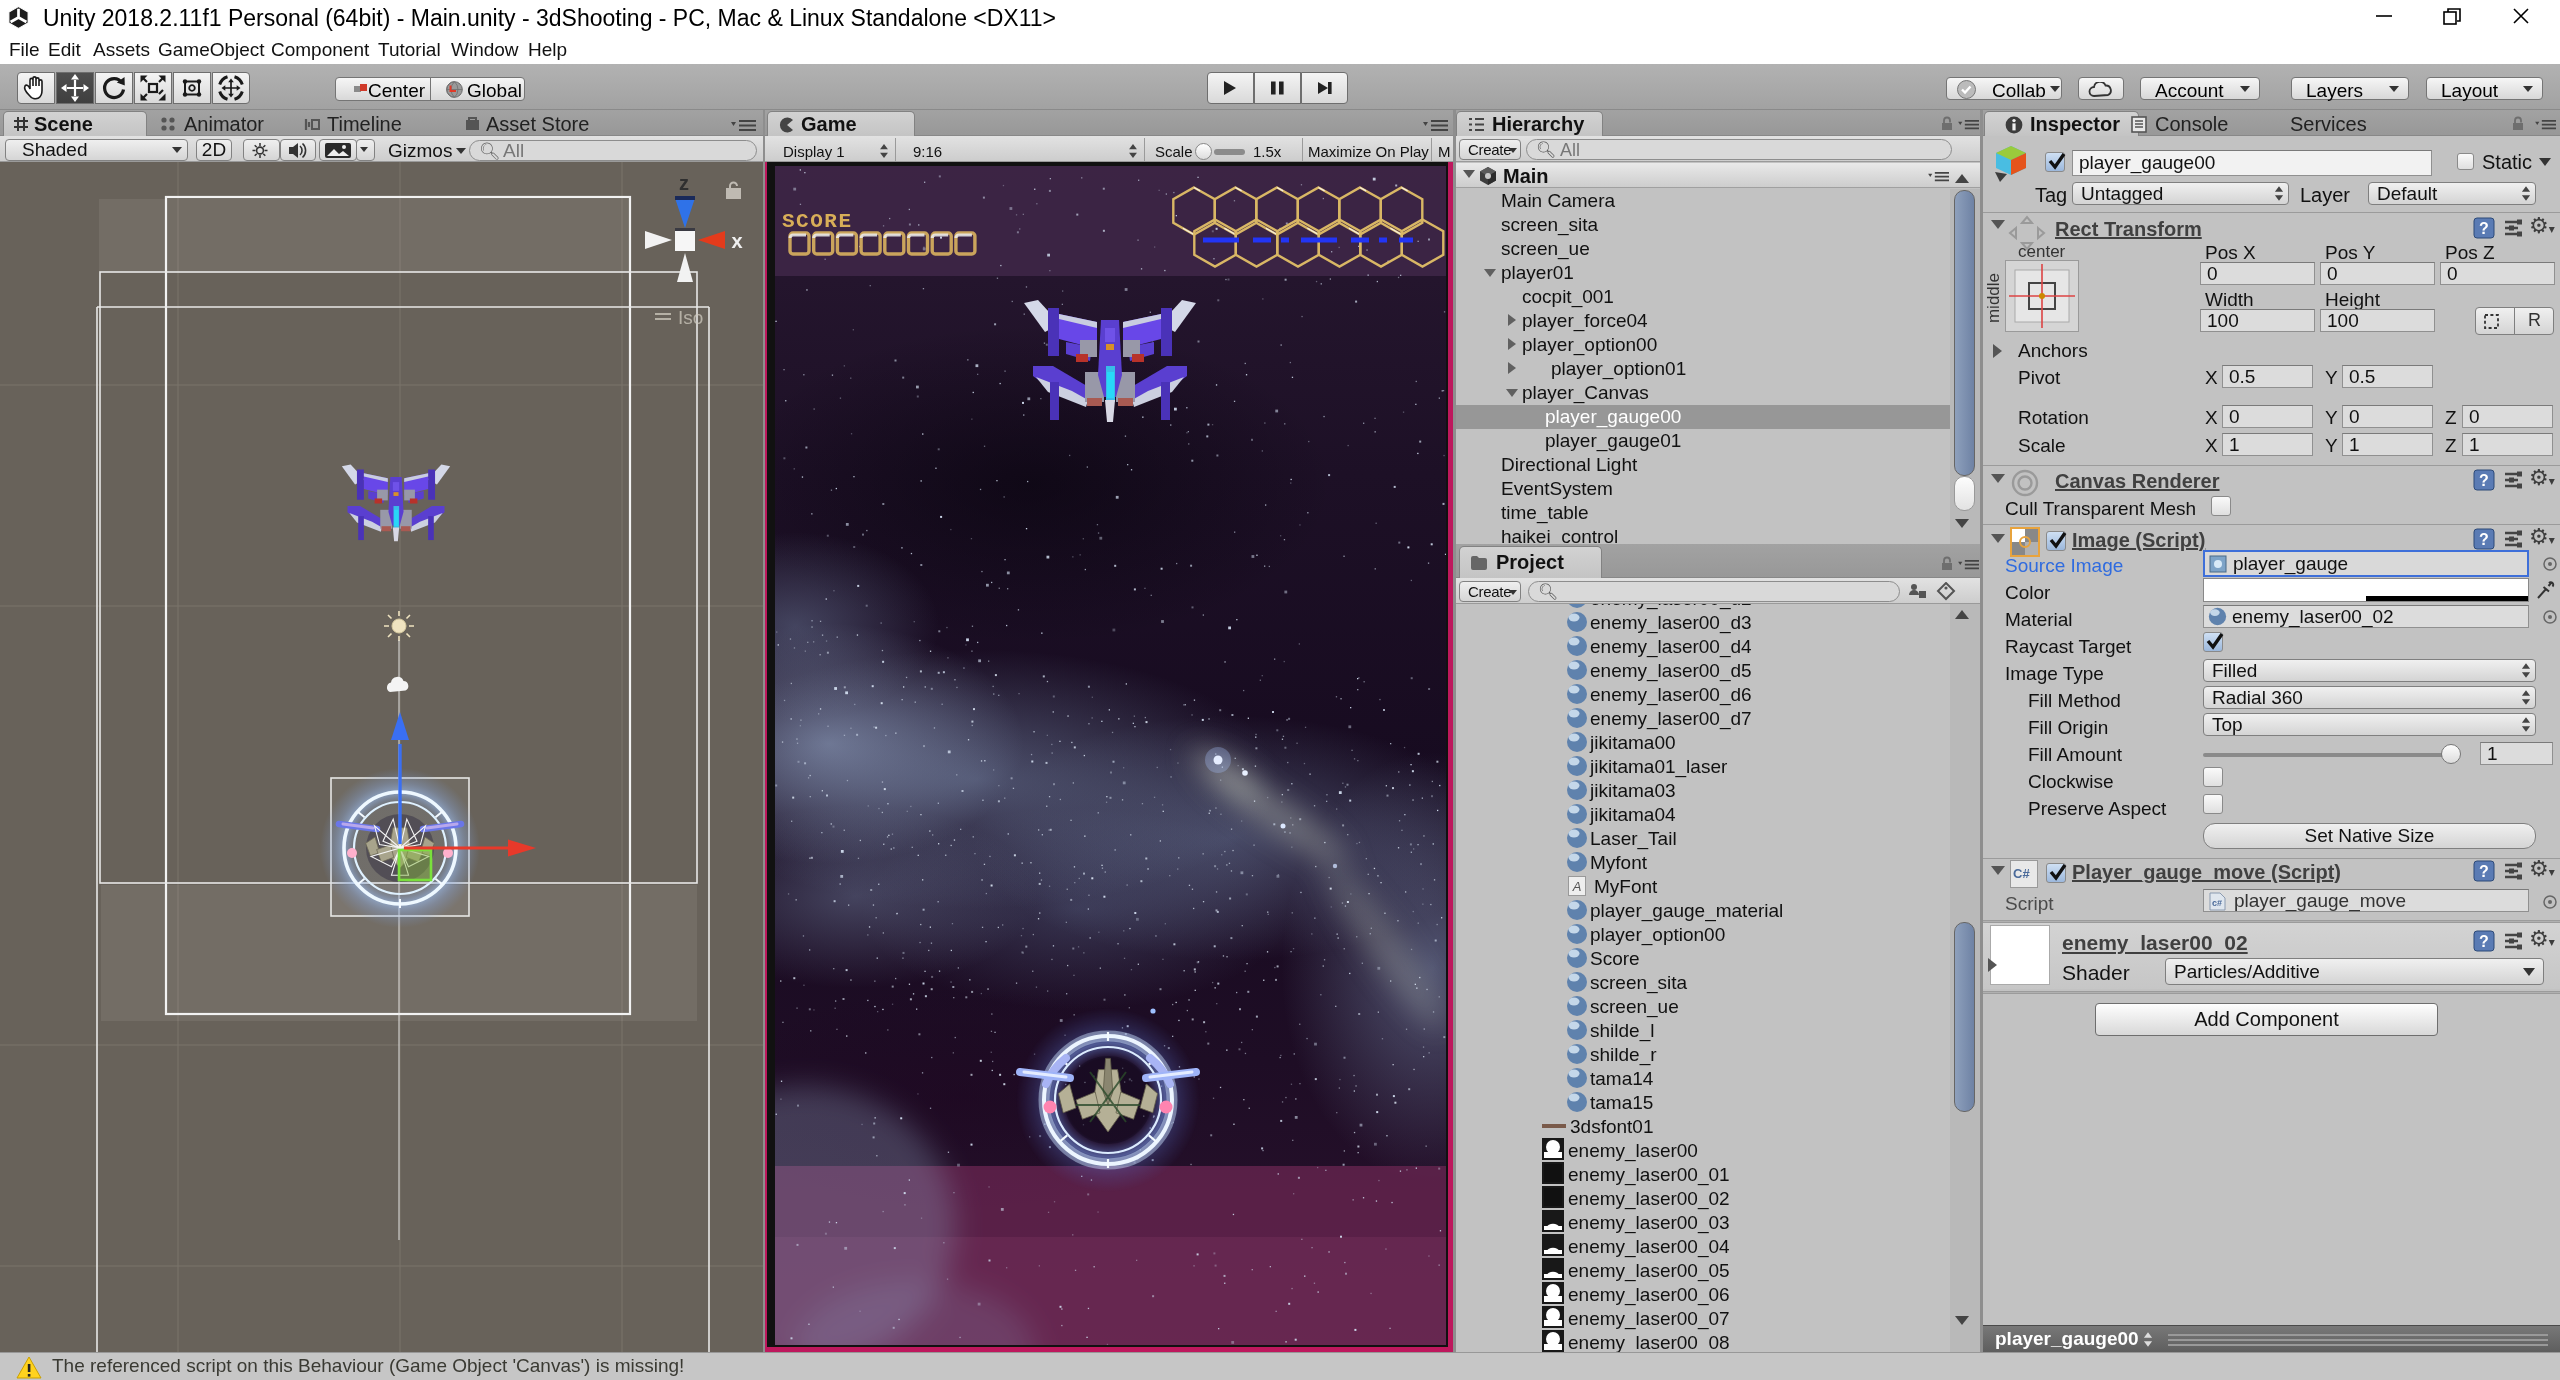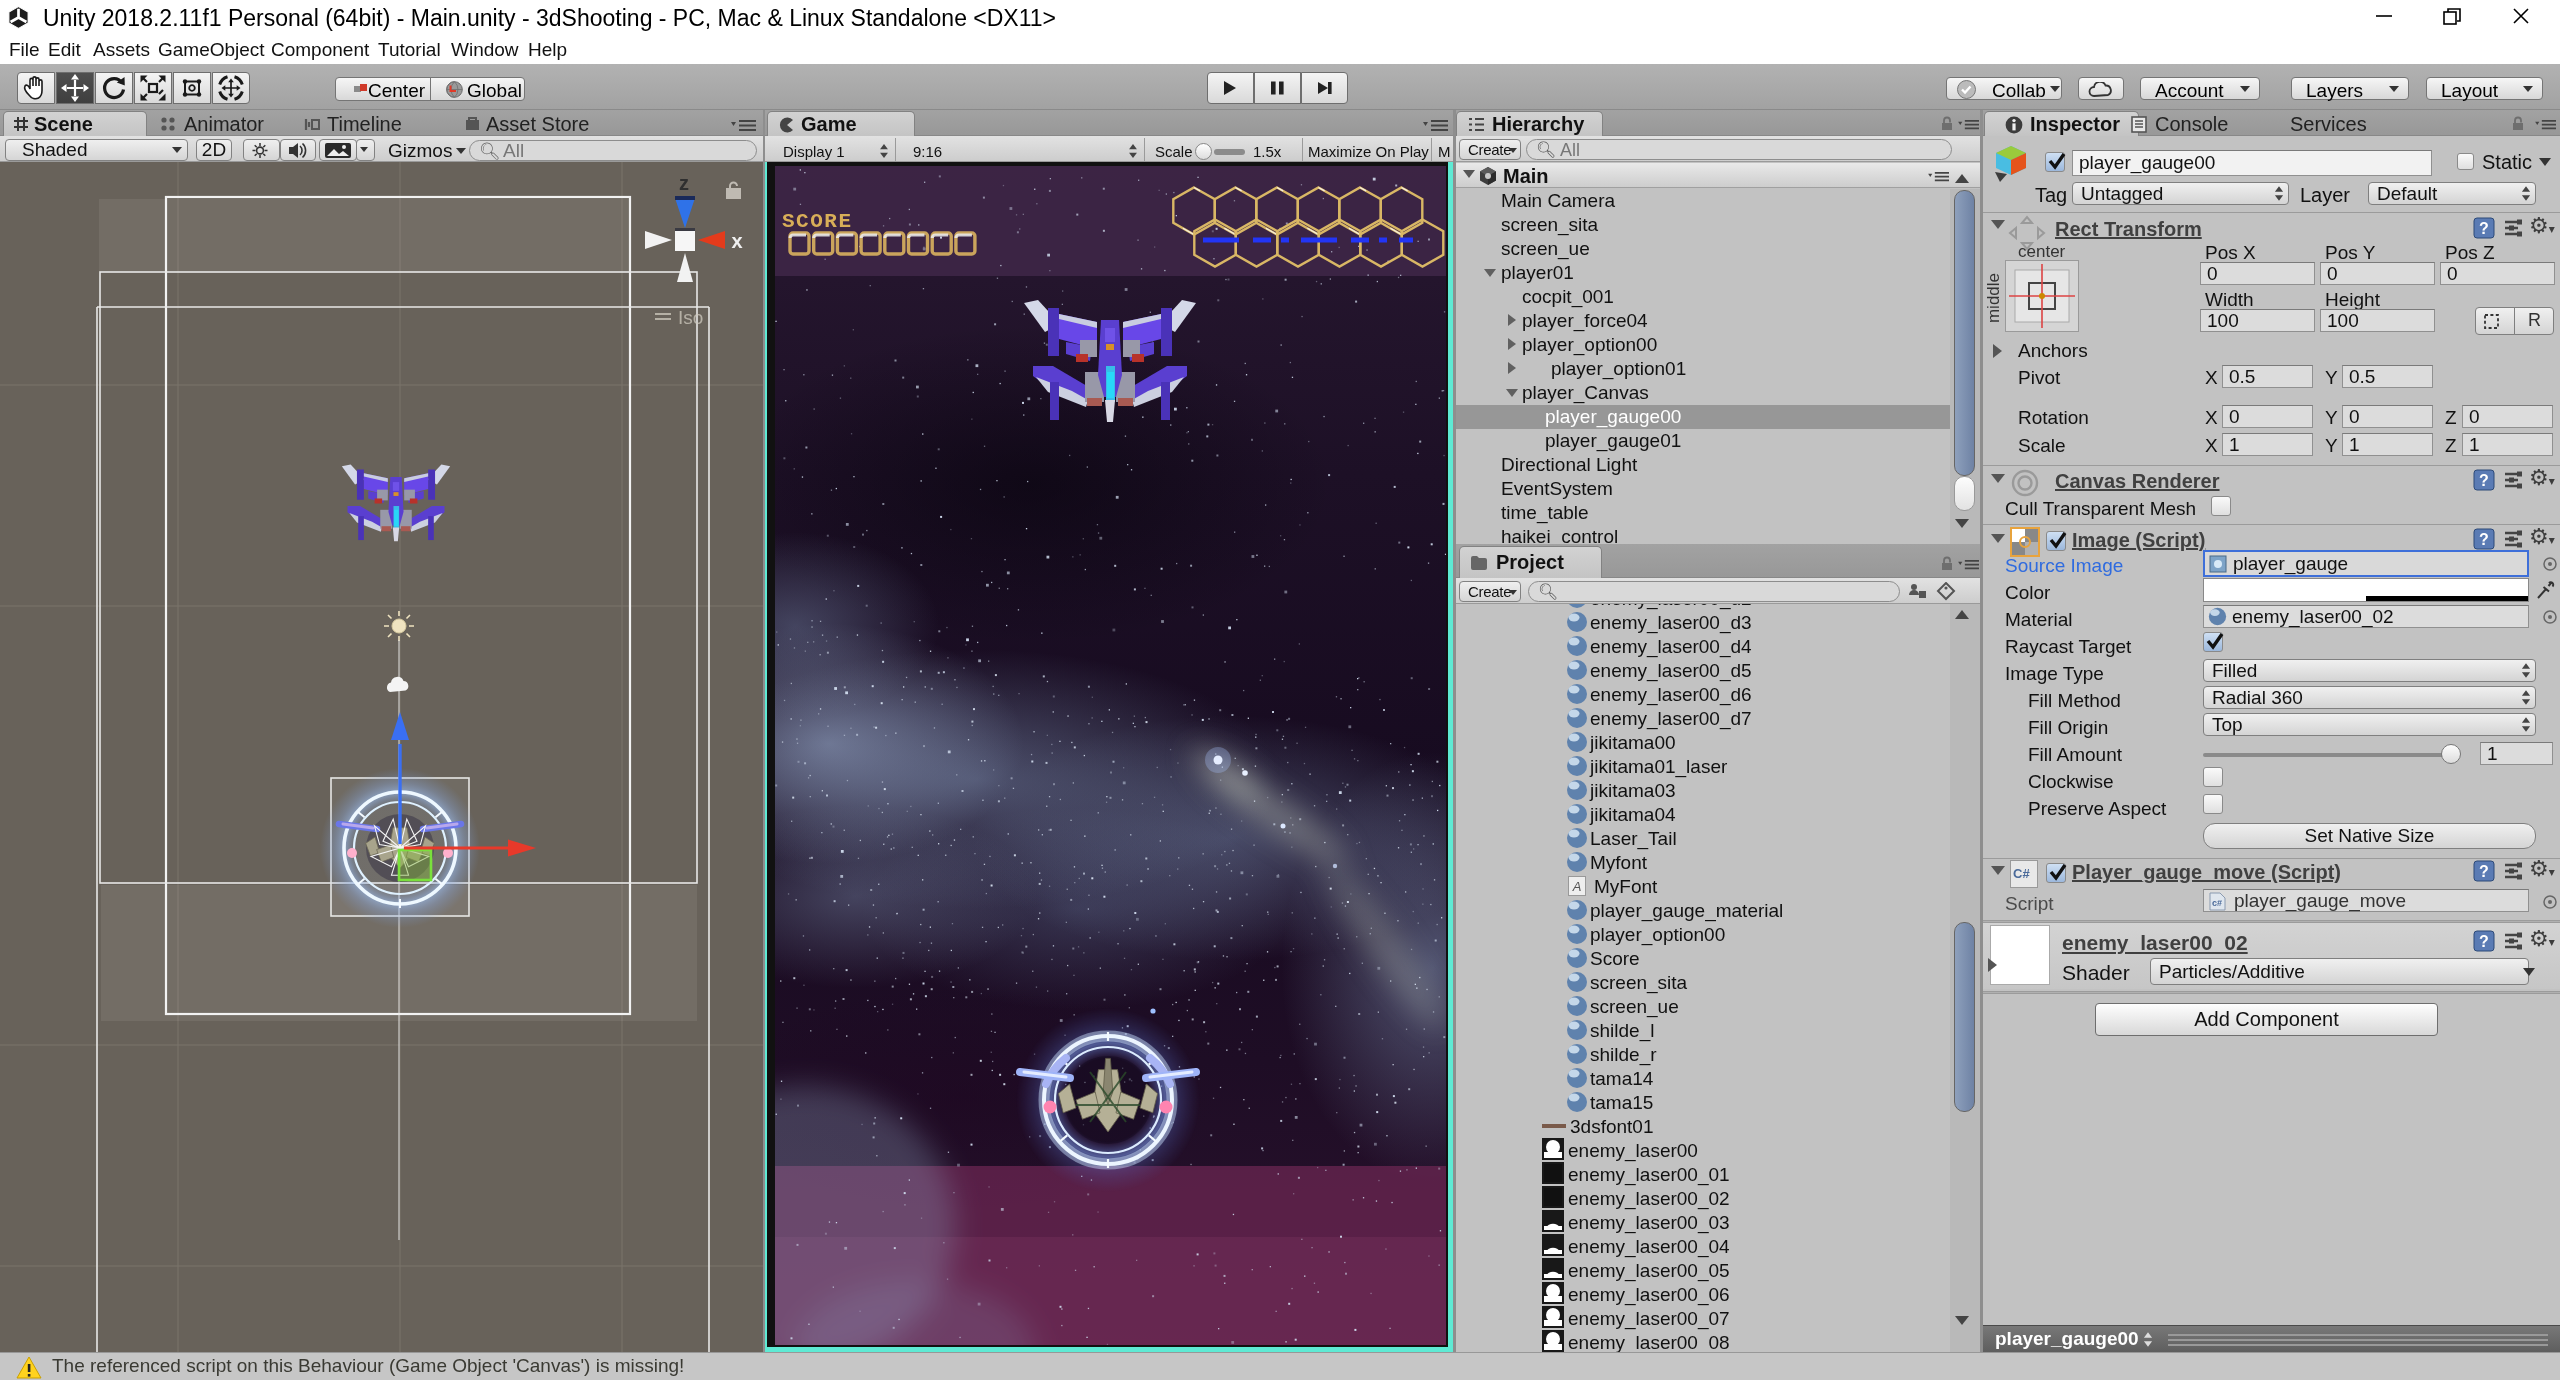--- a/index.html
+++ b/index.html
@@ -355,21 +355,21 @@
         </g>
 
       <g stroke="#d5d0c8" stroke-width="2" fill="none" opacity="0.8">
         <rect x="727" y="27" width="13" height="9" fill="#d5d0c8"></rect>
         <path d="M730 27 v-3 a3.5 3.5 0 0 1 7 0"></path>
       </g>
     </svg>
   </div>
 </div>
 
-<div id="gamepanel" class="abs" style="left:765px;top:110px;width:688px;height:1242px;background:#5eead4">
+<div id="gamepanel" class="abs" style="left:765px;top:110px;width:688px;height:1242px;background:#be185d">
   <div class="tabbar" style="left:0;top:0;width:688px"></div>
   <div class="tab" style="left:2px;width:148px"></div>
   <svg class="abs" style="left:14px;top:7px" width="16" height="16" viewBox="0 0 16 16">
     <path d="M14 3 a7.5 7.5 0 1 0 0 10 L8 8z" fill="#444"></path>
   </svg>
   <div class="abs" style="left:36px;top:3px;font-size:20px;font-weight:bold;color:#111">Game</div>
   <svg class="abs" style="left:658px;top:10px" width="26" height="12" viewBox="0 0 26 12">
     <path d="M0 2 l5 0 -2.5 4z" fill="#444"></path>
       <path d="M8 1 h17 M8 5.5 h17 M8 10 h17" stroke="#444" stroke-width="2.2"></path>
   </svg>
@@ -2138,21 +2138,21 @@
       </svg>
       <svg class="abs" style="left:520px;top:795px" width="22" height="20" viewBox="0 0 22 20">
         <path d="M2 4 h13 M2 10 h13 M2 16 h13" stroke="#444" stroke-width="2.4"></path>
         <rect x="14" y="1.5" width="5" height="5" fill="#444"></rect>
         <rect x="6" y="7.5" width="5" height="5" fill="#444"></rect>
         <rect x="14" y="13.5" width="5" height="5" fill="#444"></rect>
       </svg>
       <div class="abs" style="left:546px;top:790px;font-size:22px;color:#3d3d3d">⚙<span style="font-size:12px">▾</span></div>
       <div class="abs" style="left:5px;top:822px;width:0;height:0;border-top:7px solid transparent;border-bottom:7px solid transparent;border-left:9px solid #555"></div>
       <div class="ilabel" style="left:79px;top:825px;font-size:21px">Shader</div>
-      <div class="idd" style="left:167px;top:822px;width:379px;height:27px;line-height:25px">Particles/Additive</div>
+      <div class="idd" style="left:182px;top:822px;width:379px;height:27px;line-height:25px">Particles/Additive</div>
       <div class="abs" style="left:540px;top:832px;width:0;height:0;border-left:6px solid transparent;border-right:6px solid transparent;border-top:8px solid #333"></div>
       <div class="abs" style="left:0;top:855px;width:577px;height:3px;border-top:1px solid #9b9b9b;border-bottom:1px solid #9b9b9b;background:#b0b0b0"></div>
       <div class="abs" style="left:112px;top:867px;width:343px;height:33px;background:linear-gradient(#fefefe,#d8d8d8);border:1px solid #6e6e6e;border-radius:4px;text-align:center;line-height:31px;font-size:20px;color:#111">Add Component</div>
       <div class="abs" style="left:0;top:1189px;width:577px;height:27px;background:linear-gradient(#787878,#5e5e5e);border-top:1px solid #4a4a4a"><div class="abs" style="left:12px;top:2px;font-size:19px;font-weight:bold;color:#fff">player_gauge00</div><svg class="abs" style="left:160px;top:6px" width="10" height="15" viewBox="0 0 11 16">
           <path d="M5.5 0 l4.5 6 h-9z M5.5 16 l4.5-6 h-9z" fill="#ddd"></path>
         </svg><path></path><div class="abs" style="left:185px;top:8px;width:380px;height:1.5px;background:#999"></div><div class="abs" style="left:185px;top:13px;width:380px;height:1.5px;background:#999"></div><div class="abs" style="left:185px;top:18px;width:380px;height:1.5px;background:#999"></div></div>
     </div>
 </div>
 <div class="abs" style="left:763px;top:110px;width:2px;height:1242px;background:#8e8e8e"></div>
 <div class="abs" style="left:1453px;top:110px;width:3px;height:1242px;background:#8e8e8e"></div>

